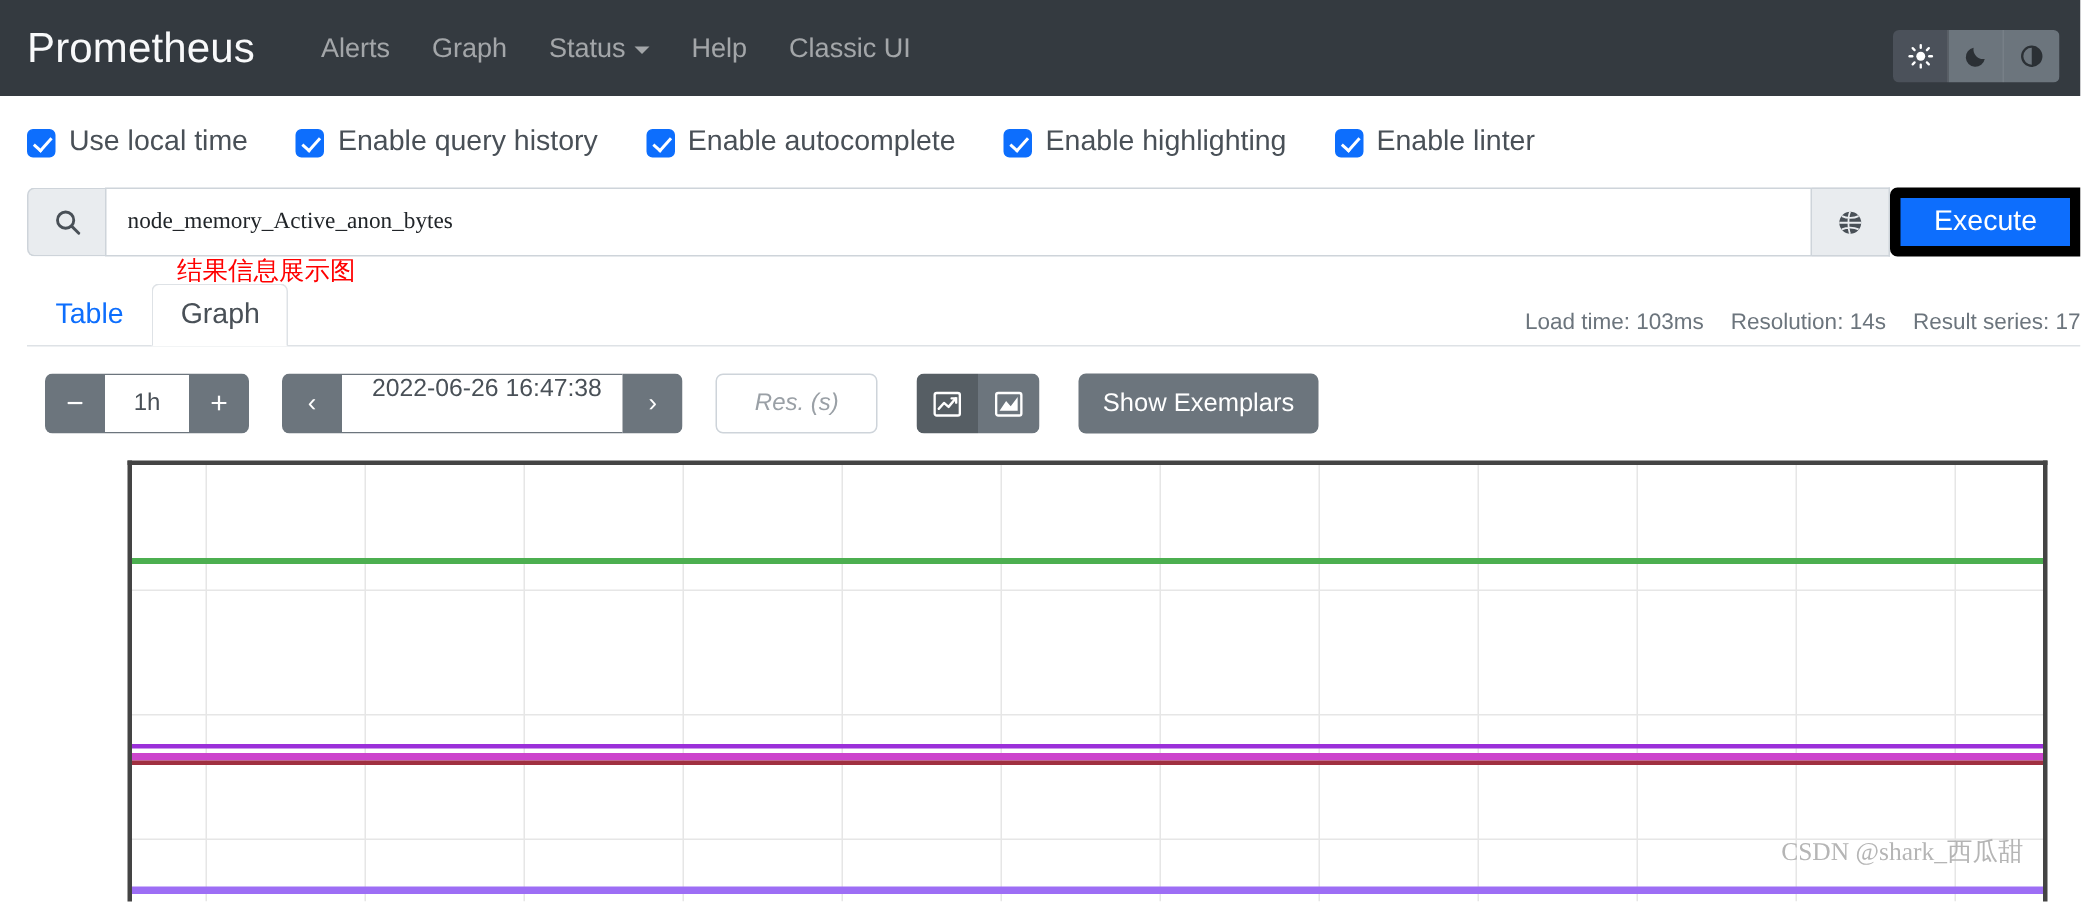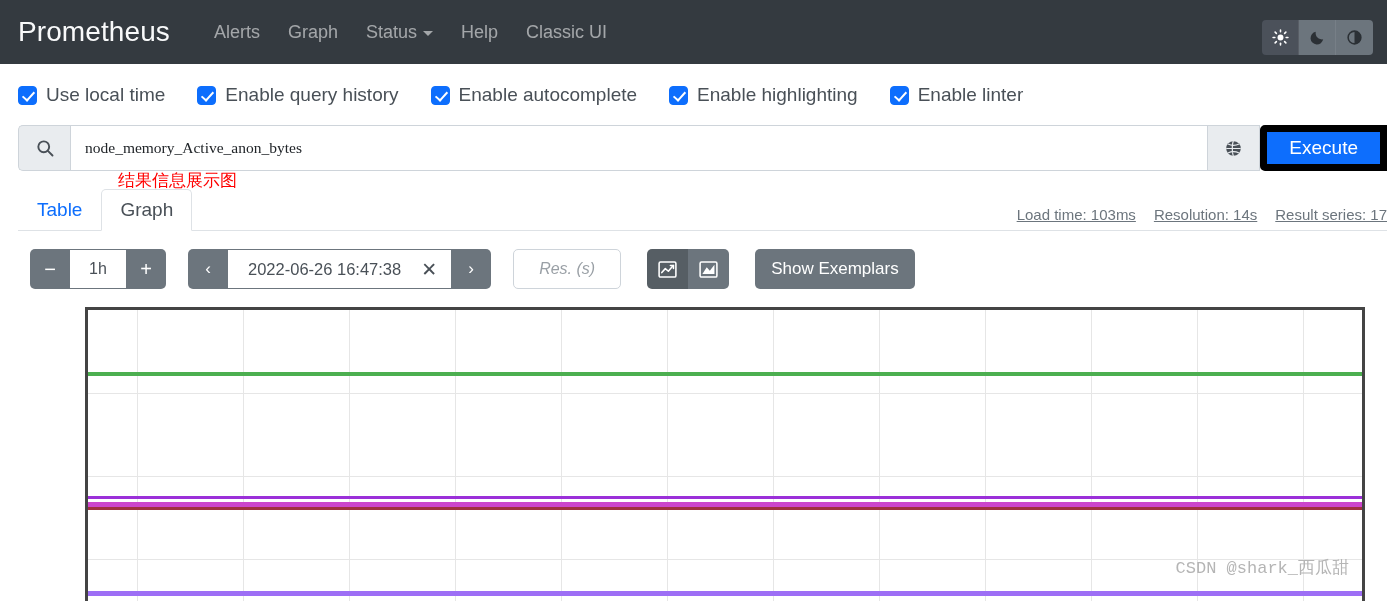--- a/index.html
+++ b/index.html
@@ -194,21 +194,20 @@
   }
   .meta {
     position: absolute;
     right: 0;
     bottom: 7px;
     display: flex;
     gap: 18px;
     color: #6c757d;
     font-size: 15px;
     white-space: nowrap;
-    text-decoration: underline;
   }
 
   
   .toolbar {
     display: flex;
     align-items: center;
     margin: 18px 0 0 30px;
     gap: 0;
     font-size: 16px;
   }
@@ -240,20 +239,21 @@
     background: #fff;
     border-top: 1px solid #6c757d;
     border-bottom: 1px solid #6c757d;
     display: flex; align-items: center;
     padding: 0 14px 0 20px;
     gap: 20px;
     color: #495057;
     font-size: 16.5px;
     white-space: nowrap;
     cursor: text;
+    flex-direction: column;
   }
   .time-clear { color: #495057; font-size: 19px; cursor: pointer; }
   .res-input {
     width: 108px; height: 40px;
     border: 1px solid #ced4da;
     border-radius: 5px;
     background: #fff;
     display: flex; align-items: center; justify-content: center;
     color: #9aa0a6;
     font-size: 16px;
@@ -296,21 +296,21 @@
     left: 0; right: 0;
     height: 3px;
   }
   .watermark {
     position: absolute;
     right: 38px;
     bottom: 22px;
     color: #b5b5b5;
     font-size: 17px;
     white-space: nowrap;
-    font-family: Liberation Mono, monospace;
+    font-family: Liberation Serif, serif;
   }
 </style>
 </head>
 <body>
 
 <div class="navbar">
   <div class="brand">Prometheus</div>
   <div class="nav-links">
     <div class="nav-link">
       <span>Alerts</span>

